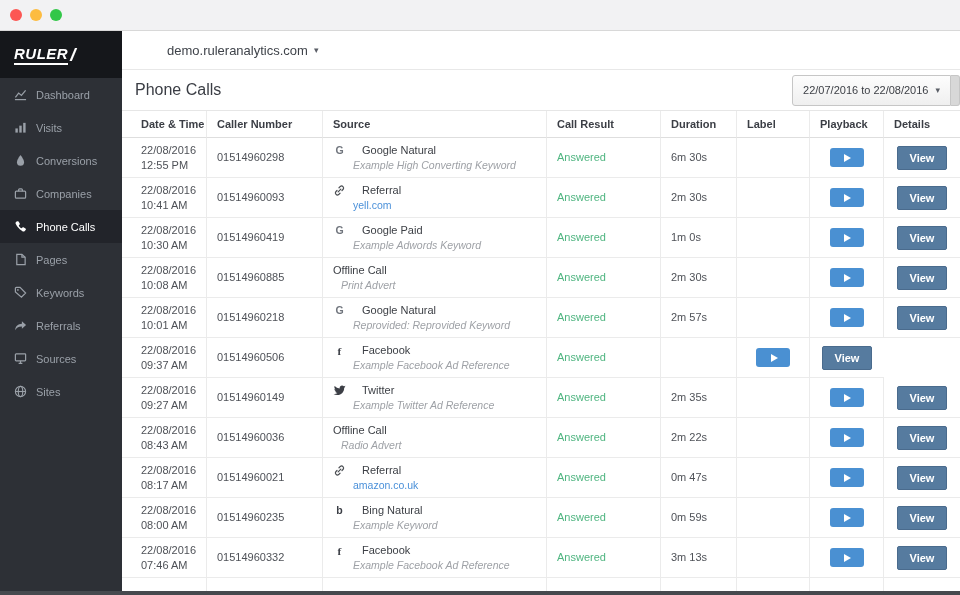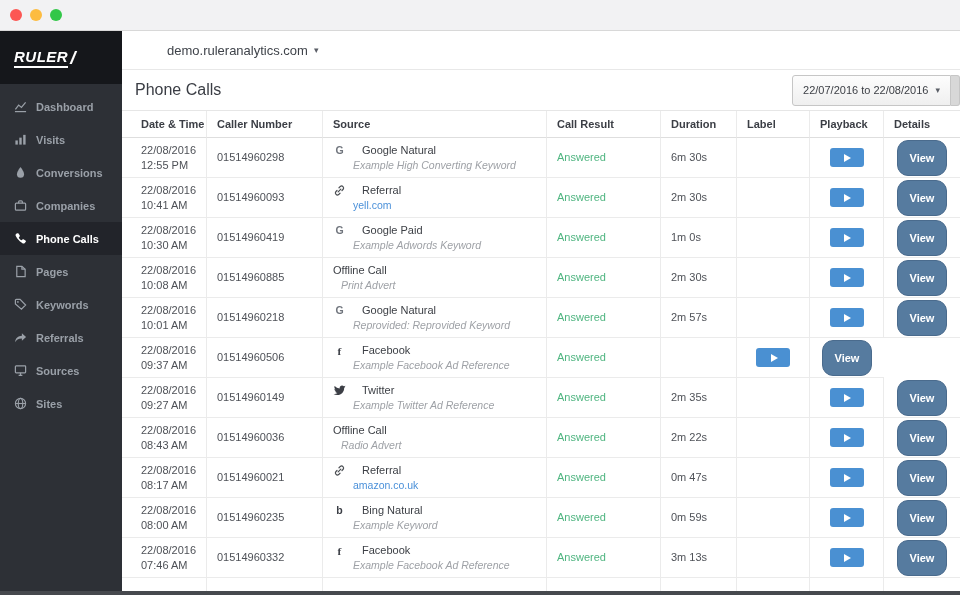--- a/index.html
+++ b/index.html
@@ -10,24 +10,24 @@
   .chrome { height: 31px; background: #f2f2f3; border-bottom: 1px solid #d8d8d8; display: flex; align-items: center; padding-left: 10px; gap: 8px; }
   .tl { width: 12px; height: 12px; border-radius: 50%; cursor: pointer; }
   .tl-close { background: #fc5753; }
   .tl-min { background: #fdbc40; }
   .tl-zoom { background: #33c748; }
 
   .app { display: flex; height: 564px; }
 
   
   .sidebar { width: 122px; background: #2d3036; flex-shrink: 0; display: flex; flex-direction: column; }
-  .logo { height: 53px; background: #15171b; display: flex; align-items: center; padding-left: 14px; color: #fff; font-size: 15px; }
+  .logo { height: 47px; background: #15171b; display: flex; align-items: center; padding-left: 14px; color: #fff; font-size: 15px; }
   .logo-text { font-style: italic; font-weight: bold; letter-spacing: .5px; border-bottom: 2px solid #fff; padding-bottom: 1px; }
   .logo-slash { font-style: italic; font-weight: bold; font-size: 19px; margin-left: 2px; }
-  .nav { padding-top: 6px; font-weight: bold; }
+  .nav { padding-top: 0; }
   .item { height: 33px; display: flex; align-items: center; gap: 9px; padding-left: 14px; color: #9aa0a8; font-size: 11px; cursor: pointer; }
   .item svg { width: 13px; height: 13px; flex-shrink: 0; }
   .item.active { background: #22242a; color: #fff; }
 
   
   .main { flex: 1; display: flex; flex-direction: column; min-width: 0; background: #fff; }
   .topbar { height: 39px; border-bottom: 1px solid #e8e8e8; display: flex; align-items: center; padding-left: 13px; }
   .domain { display: flex; align-items: center; gap: 6px; font-size: 13px; color: #3f434a; cursor: pointer; margin-left: 32px; }
   .caret { font-size: 9px; color: #5a5e66; }
 
@@ -51,21 +51,21 @@
   .td.center { align-items: center; padding-left: 0; }
   .src-main { display: flex; align-items: center; gap: 16px; color: #3d4046; }
   .src-icon { width: 13px; height: 14px; display: flex; align-items: center; }
   .src-icon svg { width: 13px; height: 13px; display: block; }
   .src-sub { margin-left: 20px; font-style: italic; color: #9ea1a6; font-size: 10.5px; }
   .tr.no-icon .src-sub { margin-left: 8px; }
   .src-sub.link { font-style: normal; color: #4a90d9; cursor: pointer; text-decoration: none; }
   .answered { color: #4fb580; }
   .play { width: 34px; height: 19px; background: #4a90d2; border: none; border-radius: 3px; display: flex; align-items: center; justify-content: center; cursor: pointer; }
   .play .tri { width: 0; height: 0; border-left: 7px solid #fff; border-top: 4.5px solid transparent; border-bottom: 4.5px solid transparent; margin-left: 2px; }
-  .view { height: 36px; padding: 0 12px; background: #567b9f; border: 1px solid #4a6b8d; border-radius: 11px; color: #fff; font-size: 11px; font-weight: bold; cursor: pointer; font-family: inherit; }
+  .view { height: 24px; padding: 0 12px; background: #567b9f; border: 1px solid #4a6b8d; border-radius: 2px; color: #fff; font-size: 11px; font-weight: bold; cursor: pointer; font-family: inherit; }
   .bottom-edge { position: absolute; left: 0; right: 0; bottom: 0; height: 4px; background: #46494e; }
   .sprite { position: absolute; width: 0; height: 0; overflow: hidden; }
 </style>
 </head>
 <body>
 
 <svg class="sprite" xmlns="http://www.w3.org/2000/svg">
   <symbol id="ic-dashboard" viewBox="0 0 14 14">
       <path d="M1 12.5 H13" fill="none" stroke="currentColor" stroke-width="1.3"></path>
       <polyline points="1.5,10 5,5.5 8,8 12.5,2.5" fill="none" stroke="currentColor" stroke-width="1.3"></polyline>

